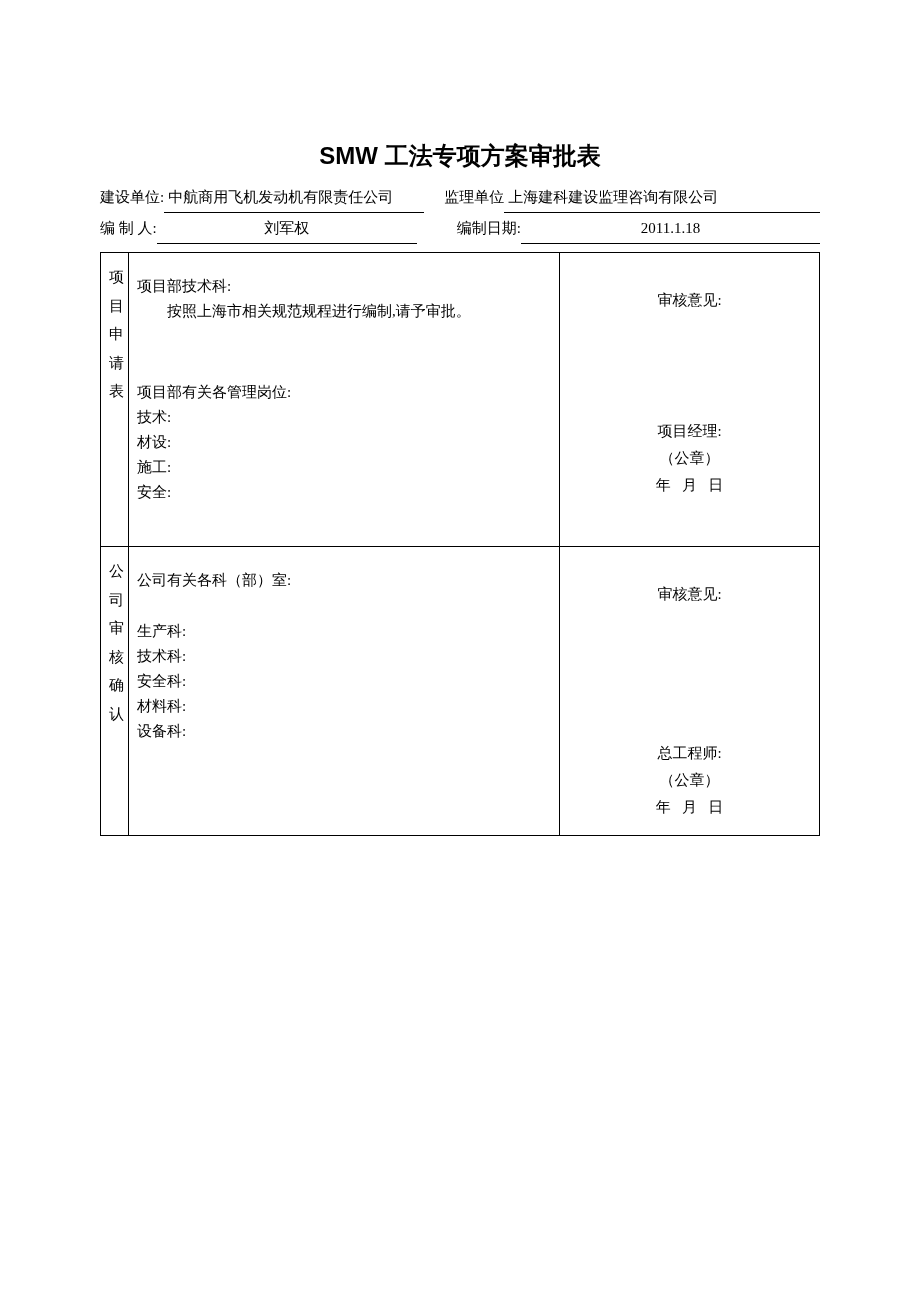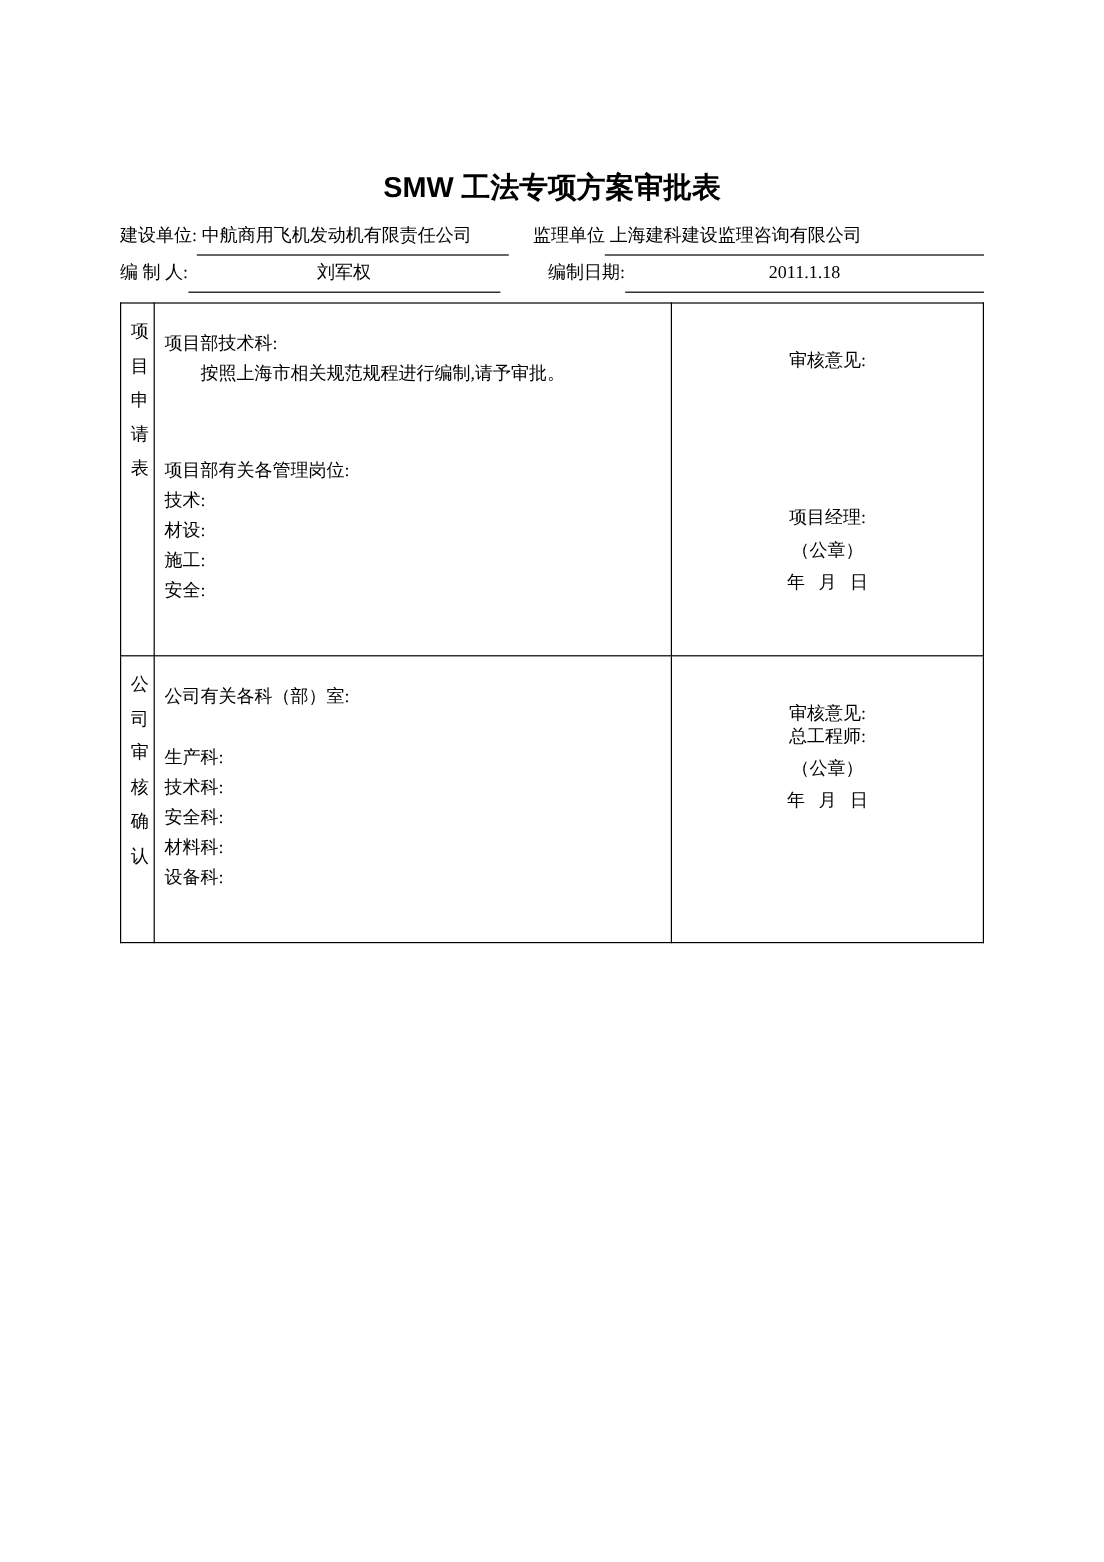--- a/index.html
+++ b/index.html
@@ -54,21 +54,21 @@
       line-height: 1.9;
     }
     td.content { padding: 18px 12px 18px 8px; }
     td.review { width: 260px; padding: 18px 12px; text-align: center; }
     .line { margin: 6px 0; }
     .indent { text-indent: 2em; }
     .gap { height: 50px; }
     .gap2 { height: 20px; }
     .review-top { margin-top: 20px; }
     .review-bottom { margin-top: 112px; }
-    .review-bottom2 { }
+    .review-bottom2 { margin-top: 140px; }
     .date-line { margin-top: 8px; }
   </style>
 </head>
 <body>
 
 <div class="title">SMW 工法专项方案审批表</div>
 
 <div class="header-lines">
   <div class="header-row">
     <span class="header-label">建设单位:</span>

